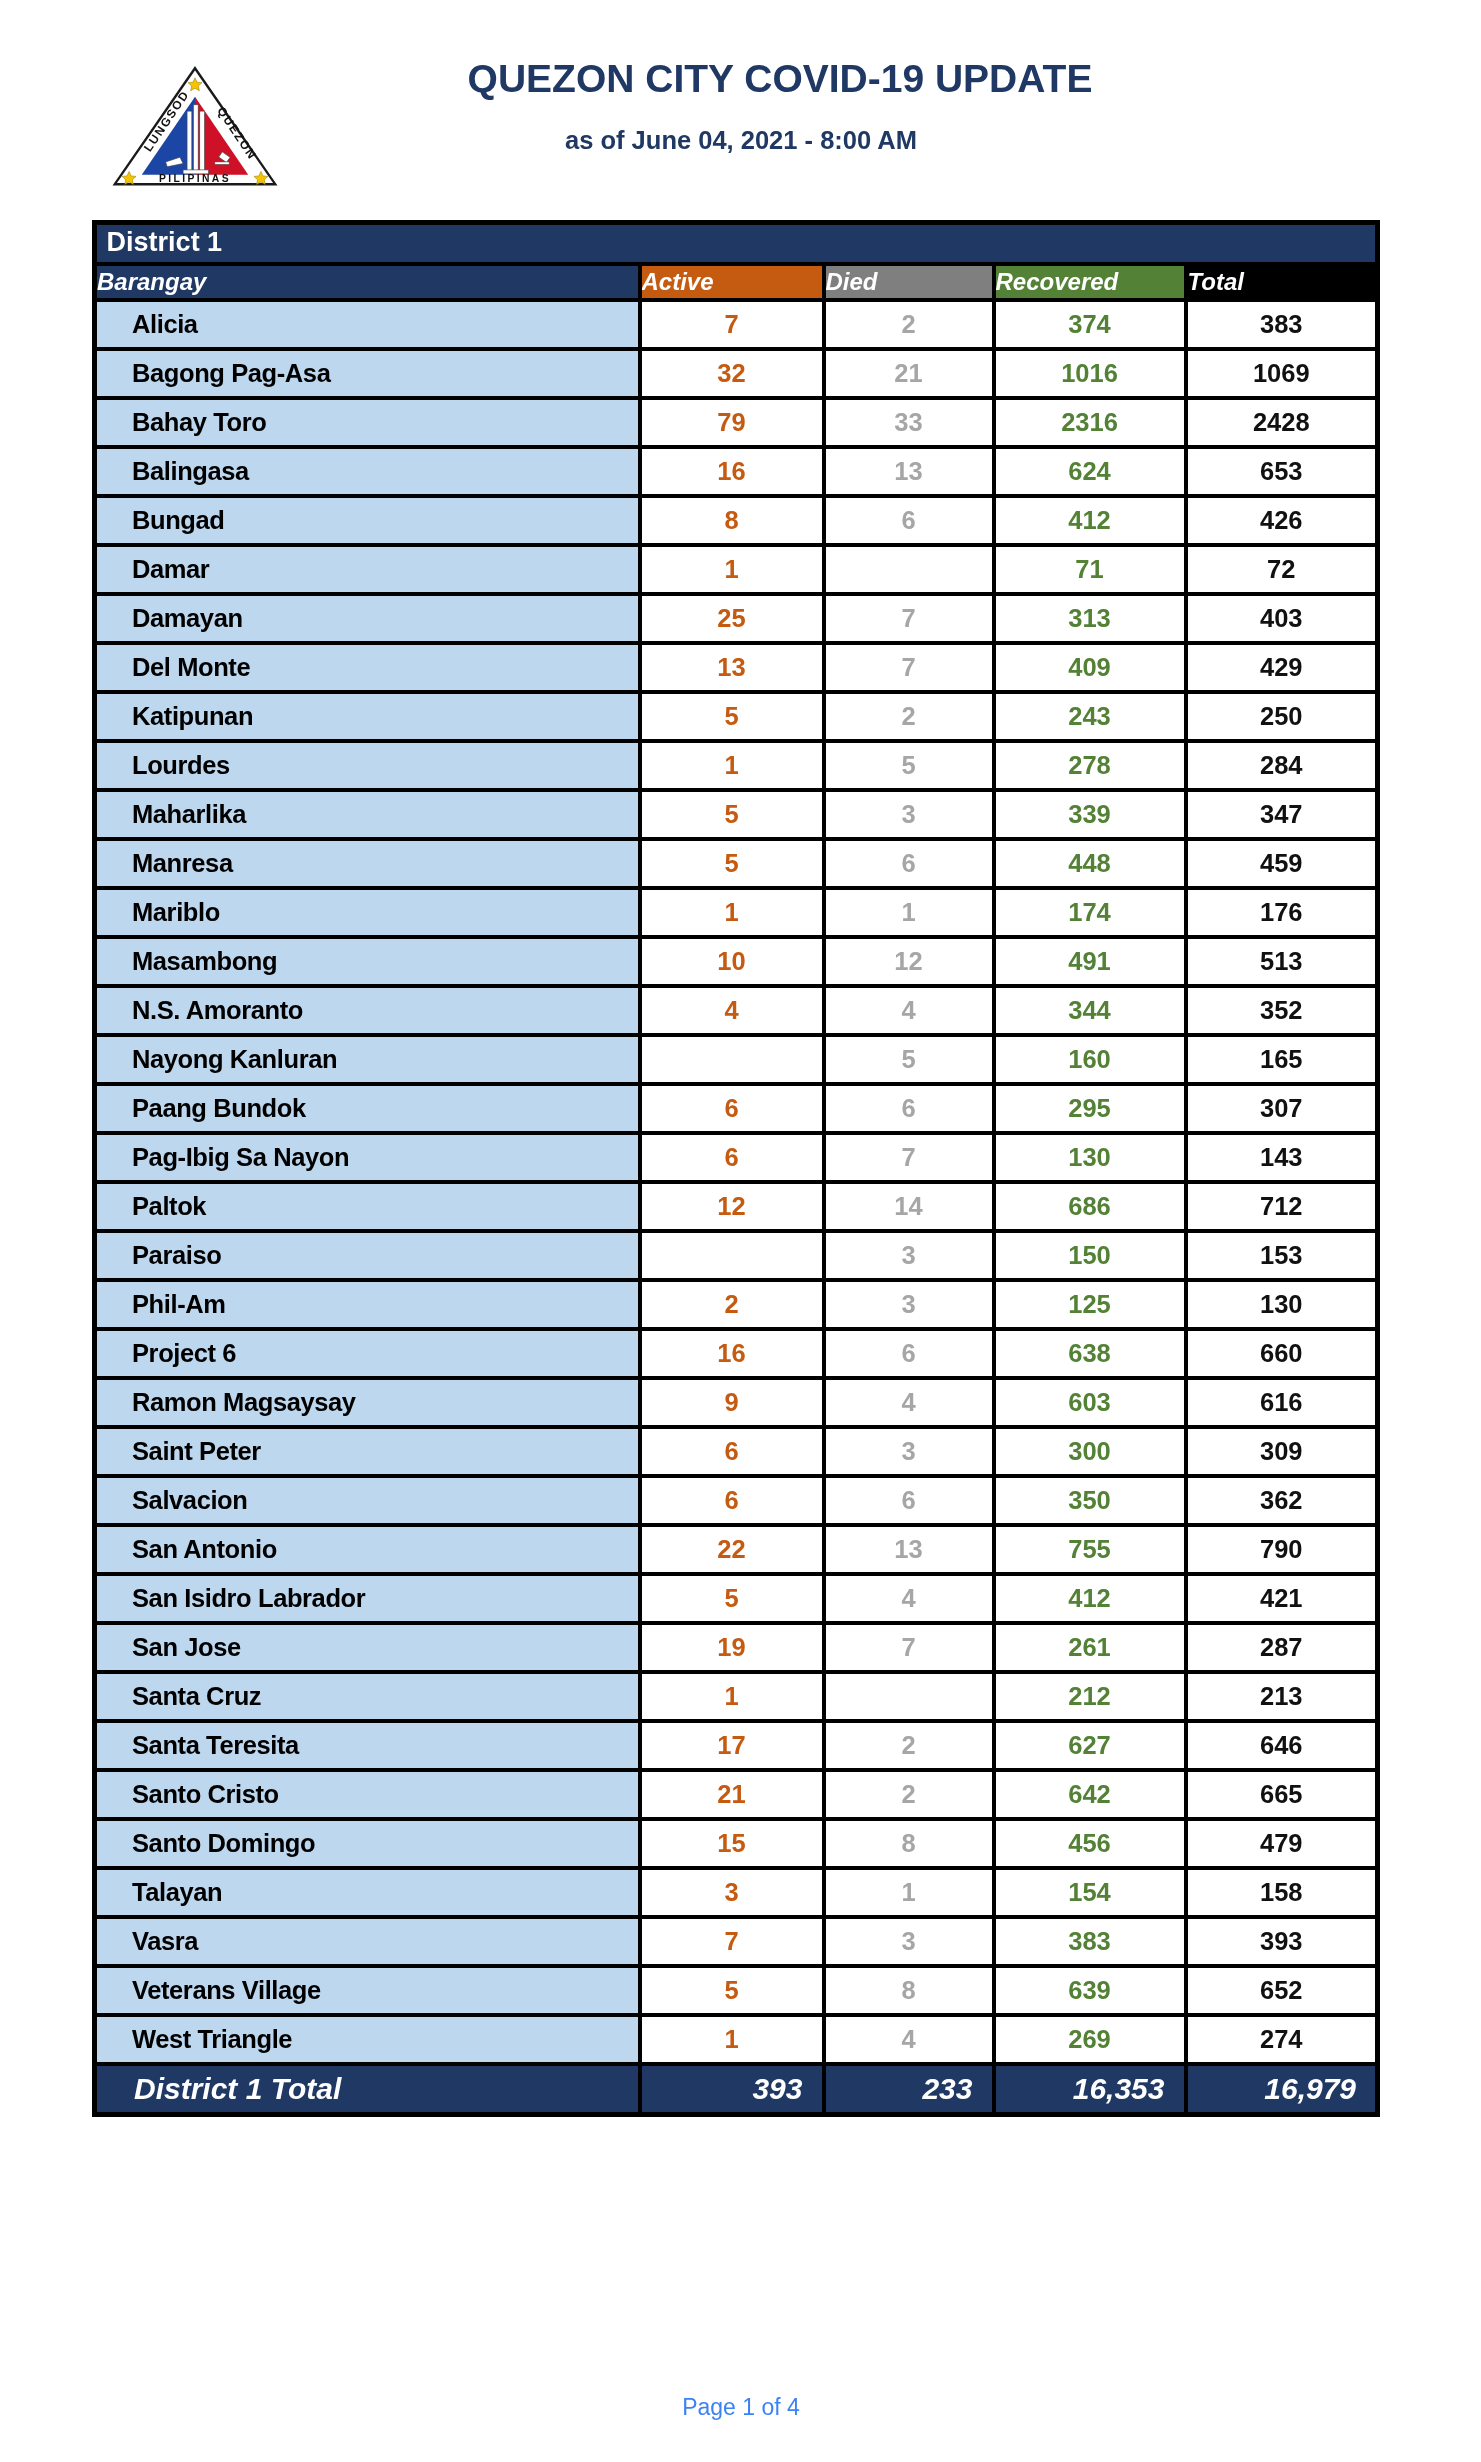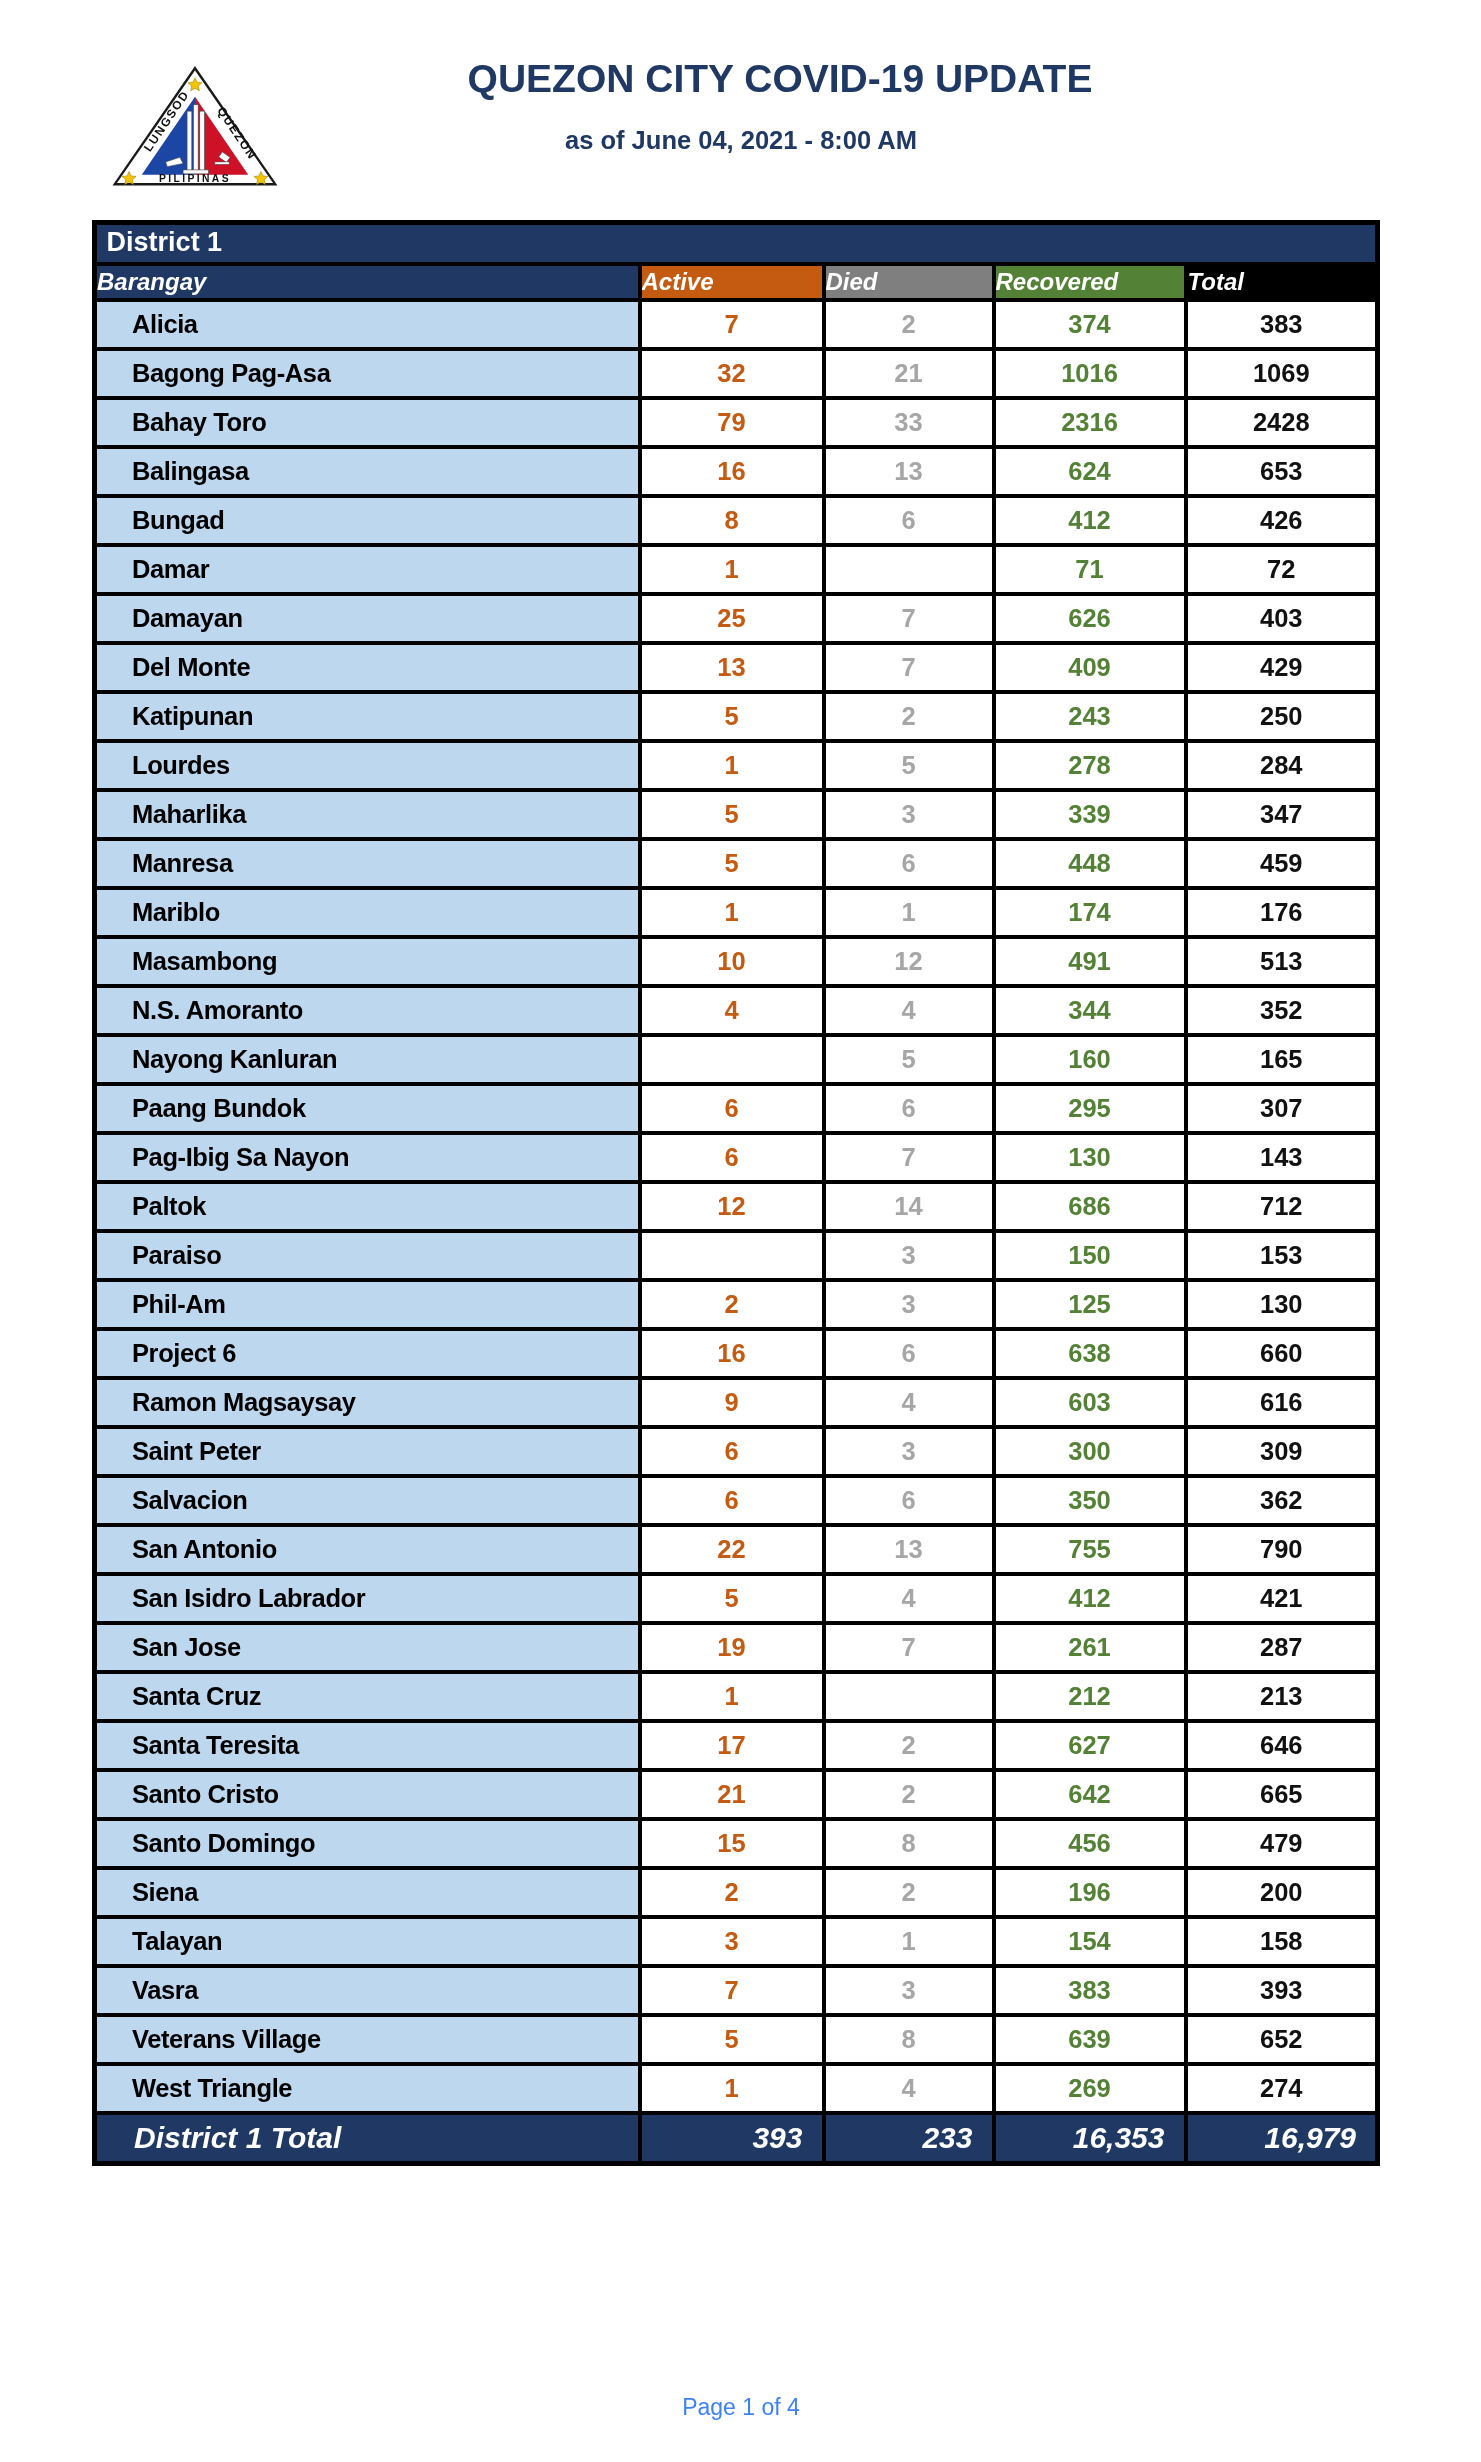--- a/index.html
+++ b/index.html
@@ -162,21 +162,21 @@
           <td class="c-name">Damar</td>
           <td class="c-active">1</td>
           <td class="c-died"></td>
           <td class="c-rec">71</td>
           <td class="c-total">72</td>
         </tr>
         <tr>
           <td class="c-name">Damayan</td>
           <td class="c-active">25</td>
           <td class="c-died">7</td>
-          <td class="c-rec">626</td>
+          <td class="c-rec">313</td>
           <td class="c-total">403</td>
         </tr>
         <tr>
           <td class="c-name">Del Monte</td>
           <td class="c-active">13</td>
           <td class="c-died">7</td>
           <td class="c-rec">409</td>
           <td class="c-total">429</td>
         </tr>
         <tr>
@@ -339,27 +339,20 @@
           <td class="c-died">2</td>
           <td class="c-rec">642</td>
           <td class="c-total">665</td>
         </tr>
         <tr>
           <td class="c-name">Santo Domingo</td>
           <td class="c-active">15</td>
           <td class="c-died">8</td>
           <td class="c-rec">456</td>
           <td class="c-total">479</td>
-        </tr>
-        <tr>
-          <td class="c-name">Siena</td>
-          <td class="c-active">2</td>
-          <td class="c-died">2</td>
-          <td class="c-rec">196</td>
-          <td class="c-total">200</td>
         </tr>
         <tr>
           <td class="c-name">Talayan</td>
           <td class="c-active">3</td>
           <td class="c-died">1</td>
           <td class="c-rec">154</td>
           <td class="c-total">158</td>
         </tr>
         <tr>
           <td class="c-name">Vasra</td>

